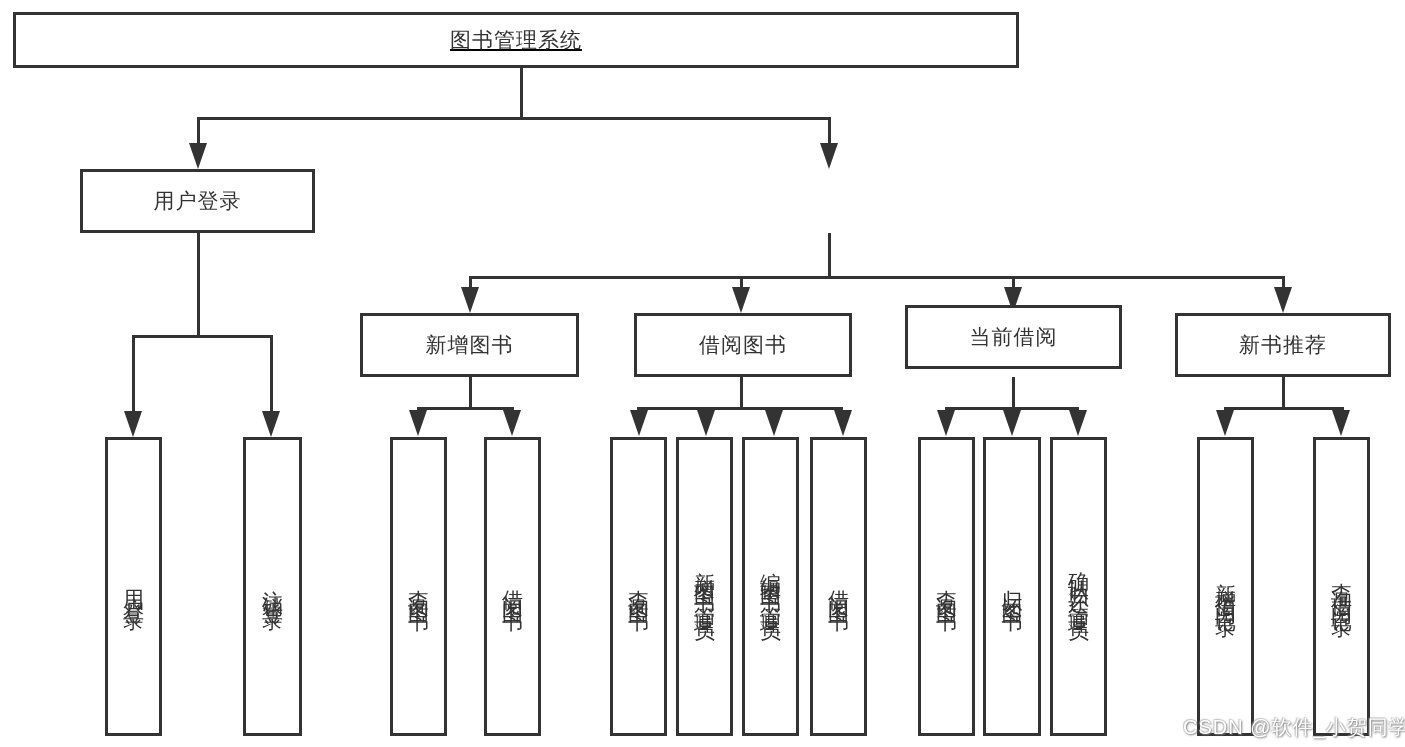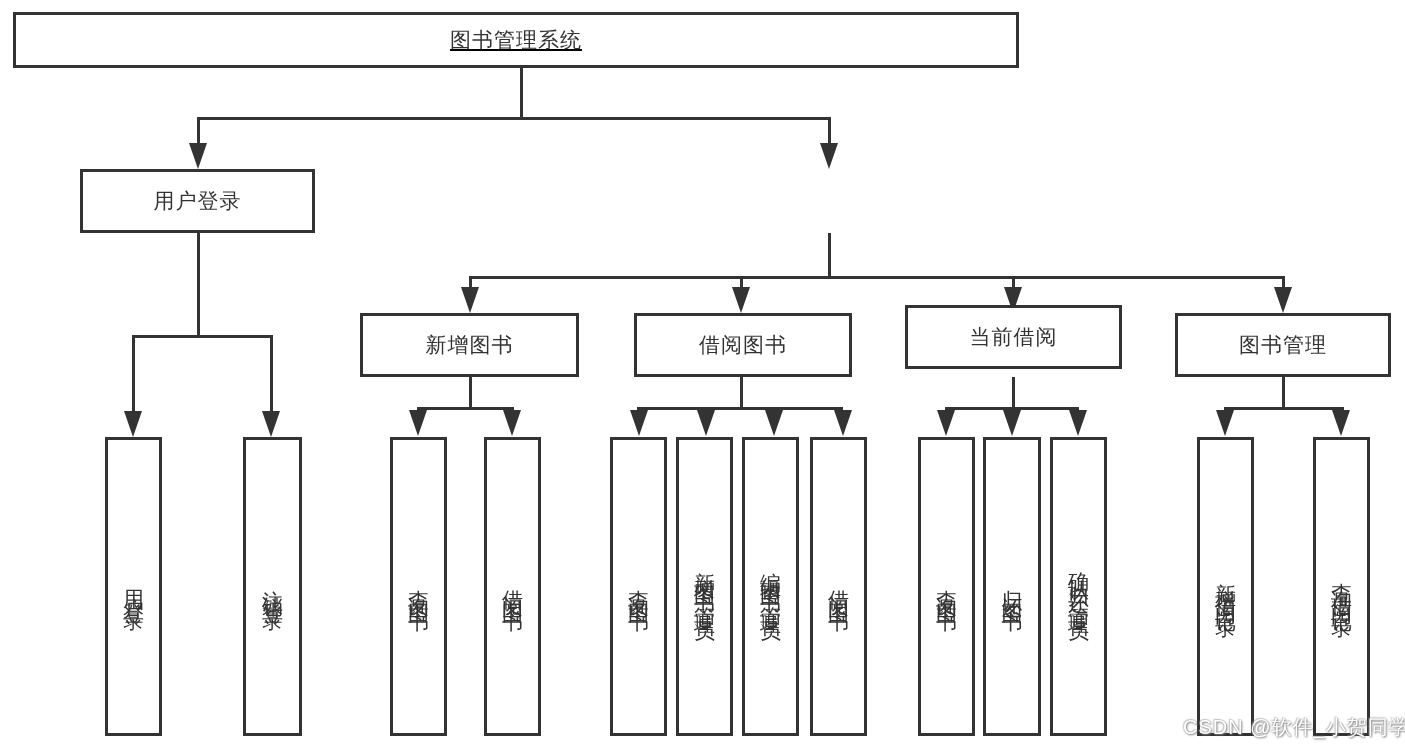--- a/index.html
+++ b/index.html
@@ -106,21 +106,21 @@
   <div class="hbox" style="left:360px; top:313px; width:219px; height:64px;">
     <span>新增图书</span>
   </div>
   <div class="hbox" style="left:634px; top:313px; width:218px; height:64px;">
     <span>借阅图书</span>
   </div>
   <div class="hbox" style="left:905px; top:305px; width:217px; height:64px;">
     <span>当前借阅</span>
   </div>
   <div class="hbox" style="left:1175px; top:313px; width:216px; height:64px;">
-    <span>图书管理</span>
+    <span>新书推荐</span>
   </div>
 
   <div class="vline" style="left:469px; top:377px; height:32px;"></div>
   <div class="hline" style="left:417px; top:407px; width:97px;"></div>
   <div class="arrow" style="left:409px; top:410px;"></div>
   <div class="arrow" style="left:503px; top:410px;"></div>
 
   <div class="vline" style="left:740px; top:377px; height:32px;"></div>
   <div class="hline" style="left:637px; top:407px; width:206px;"></div>
   <div class="arrow" style="left:630px; top:410px;"></div>

